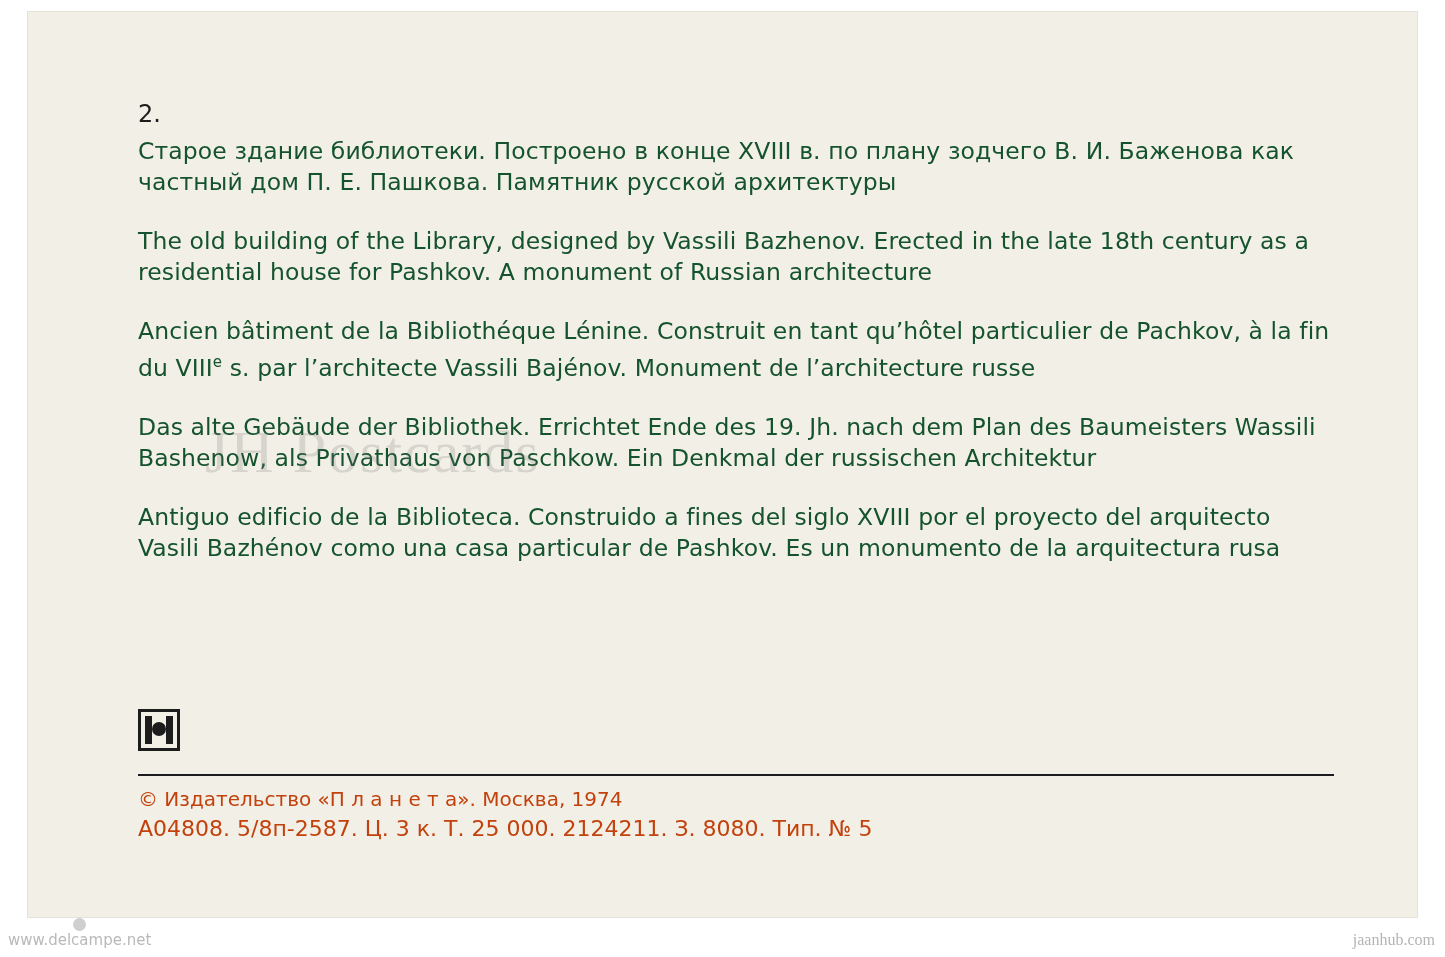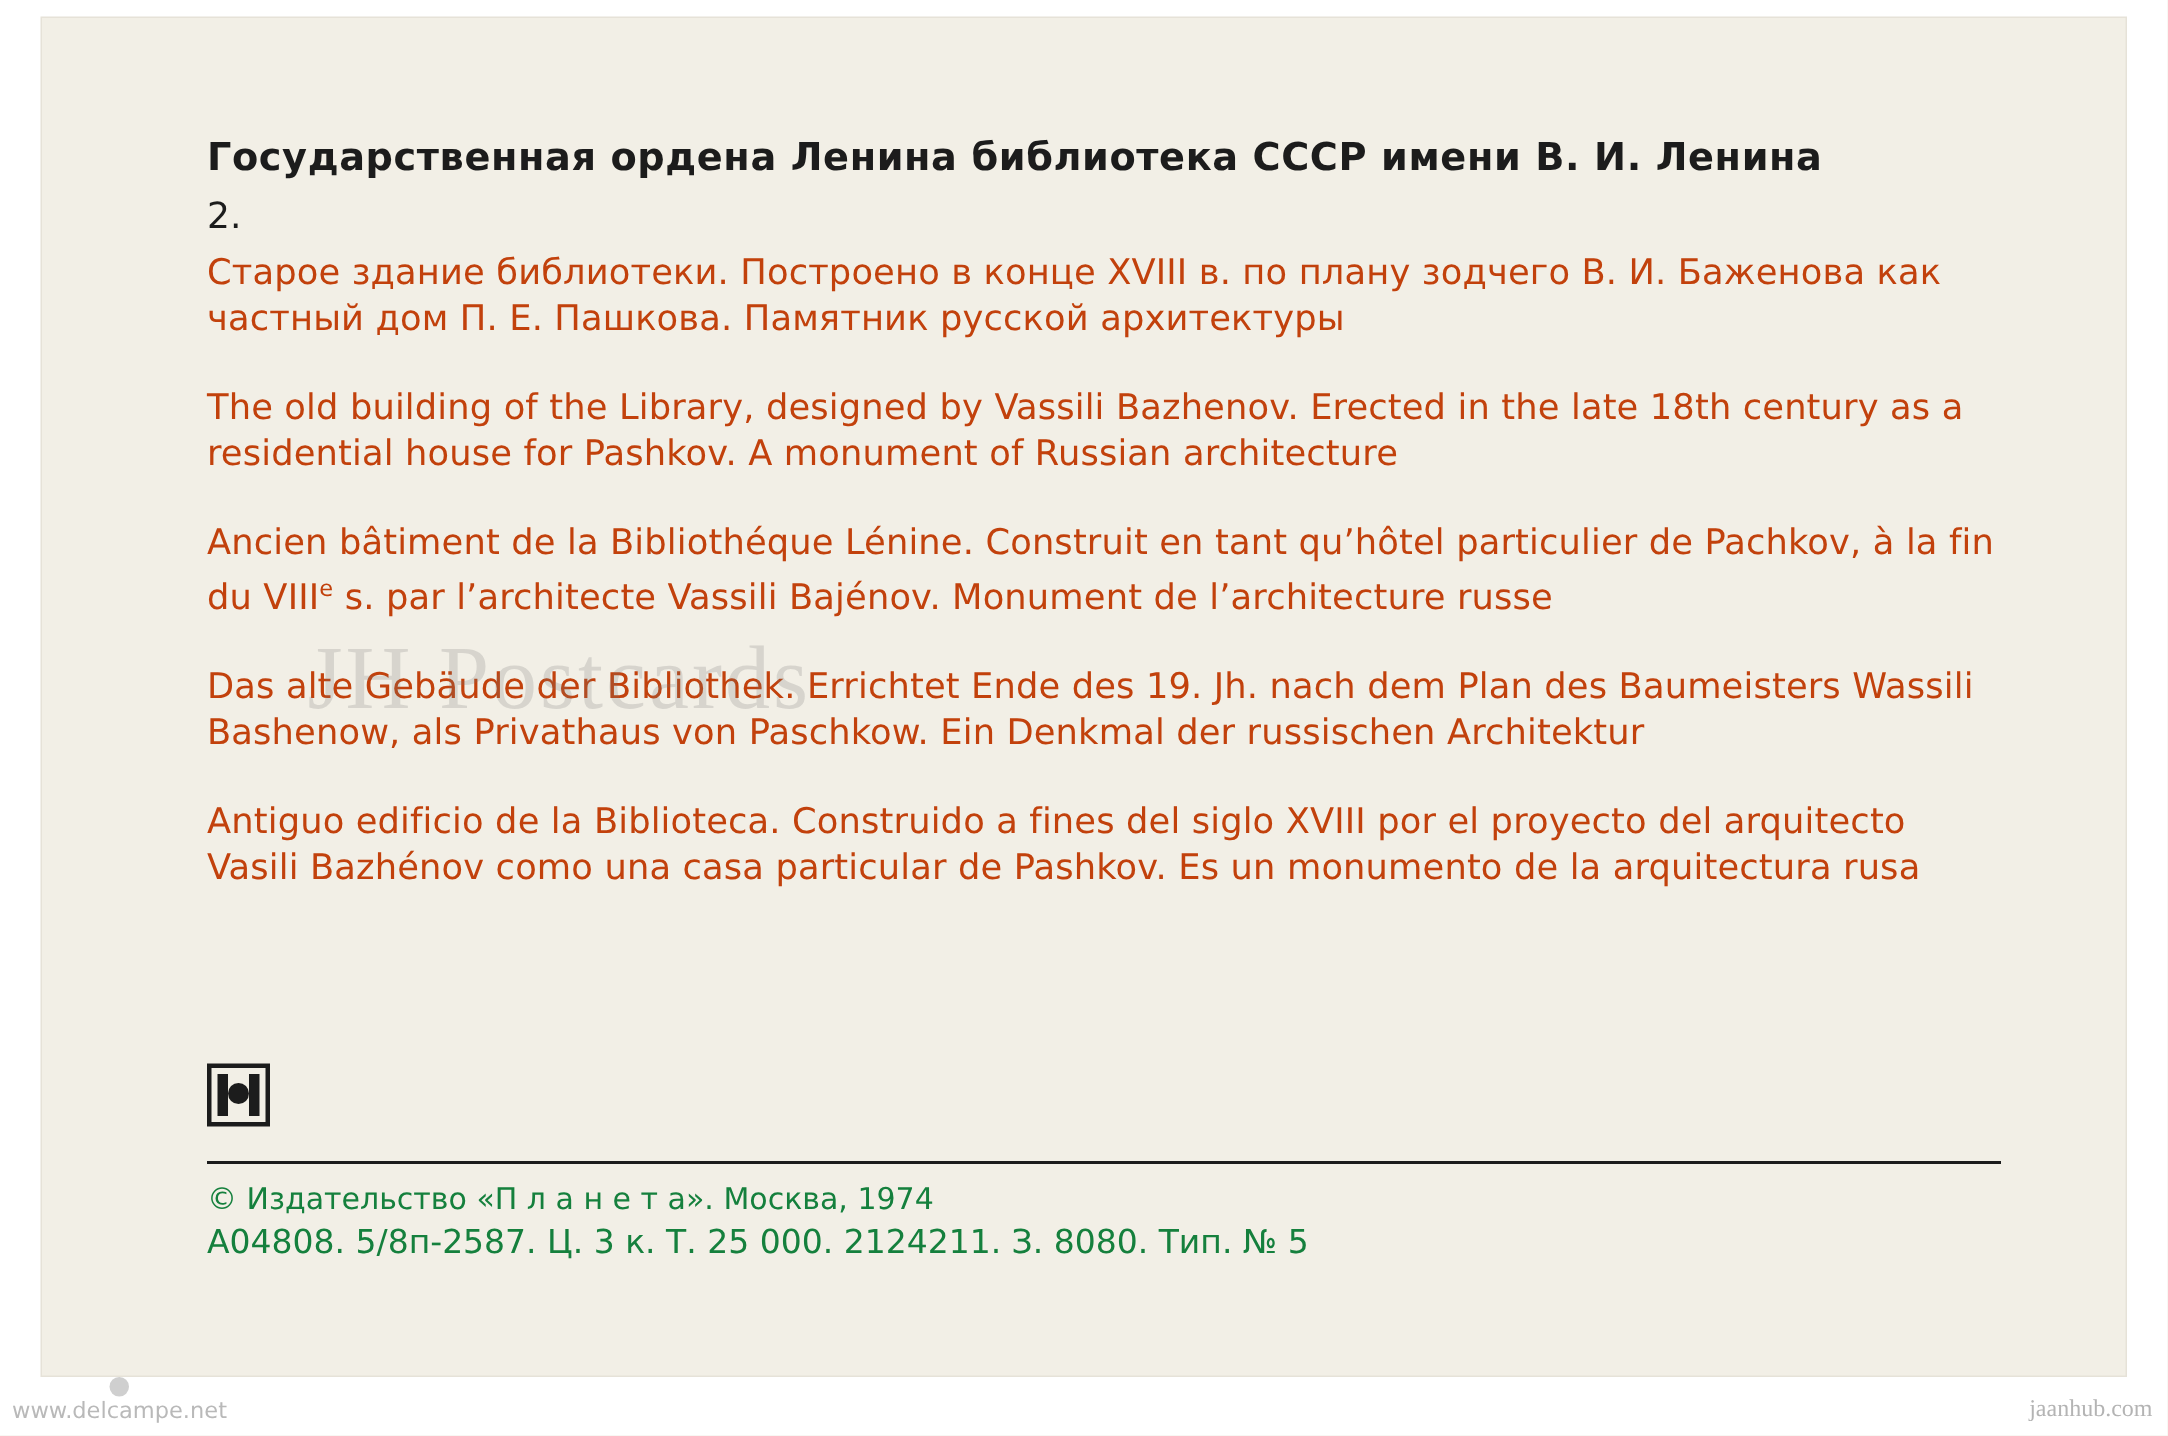--- a/index.html
+++ b/index.html
@@ -40,21 +40,21 @@
   .num {
     font-family: "DejaVu Sans", sans-serif;
     font-size: 24px;
     color: #1c1c1c;
     margin-top: 10px;
   }
   .para {
     font-family: "DejaVu Sans", sans-serif;
     font-size: 23.5px;
     line-height: 31px;
-    color: #c2410c;
+    color: #14532d;
     margin-top: 28px;
     letter-spacing: 0.1px;
   }
   .para.ru-body {
     margin-top: 8px;
   }
   .para sup {
     font-size: 15px;
     vertical-align: super;
   }
@@ -95,21 +95,21 @@
     border-top: 2.5px solid #1c1c1c;
   }
   .imprint {
     position: absolute;
     left: 110px;
     top: 772px;
     width: 1196px;
     font-family: "DejaVu Sans", sans-serif;
     font-size: 22px;
     line-height: 30px;
-    color: #15803d;
+    color: #c2410c;
   }
   .imprint .copy {
     font-size: 20px;
   }
   .watermark-center {
     position: absolute;
     left: 0;
     top: 0;
     width: 1445px;
     height: 957px;
@@ -152,21 +152,20 @@
     font-size: 16px;
     color: #b4b4b4;
   }
 </style>
 </head>
 <body>
 
 <div class="card">
 
   <div class="card-inner">
-    <div class="title">Государственная ордена Ленина библиотека СССР имени В. И. Ленина</div>
     <div class="num">2.</div>
     <div class="para ru-body">Старое здание библиотеки. Построено в конце XVIII в. по плану зодчего В. И. Баженова как частный дом П. Е. Пашкова. Памятник русской архитектуры</div>
     <div class="para">The old building of the Library, designed by Vassili Bazhenov. Erected in the late 18th century as a residential house for Pashkov. A monument of Russian architecture</div>
     <div class="para"><span>Ancien bâtiment de la Bibliothéque Lénine. Construit en tant qu’hôtel particulier de Pachkov, à la fin du VIII</span><sup>e</sup><span> s. par l’architecte Vassili Bajénov. Monument de l’architecture russe</span></div>
     <div class="para">Das alte Gebäude der Bibliothek. Errichtet Ende des 19. Jh. nach dem Plan des Baumeisters Wassili Bashenow, als Privathaus von Paschkow. Ein Denkmal der russischen Architektur</div>
     <div class="para">Antiguo edificio de la Biblioteca. Construido a fines del siglo XVIII por el proyecto del arquitecto Vasili Bazhénov como una casa particular de Pashkov. Es un monumento de la arquitectura rusa</div>
   </div>
 
   <div class="logo">
     <span class="bar-left"></span>

